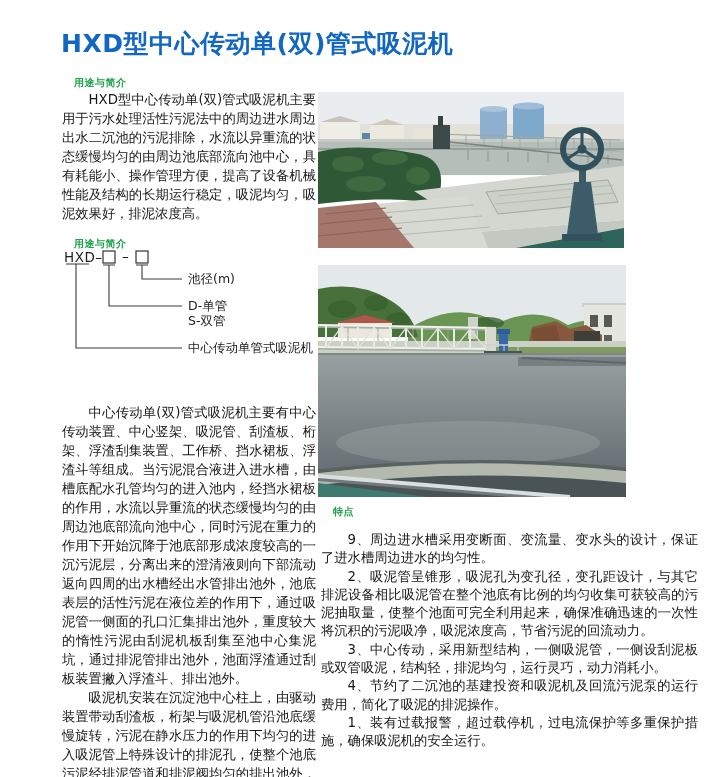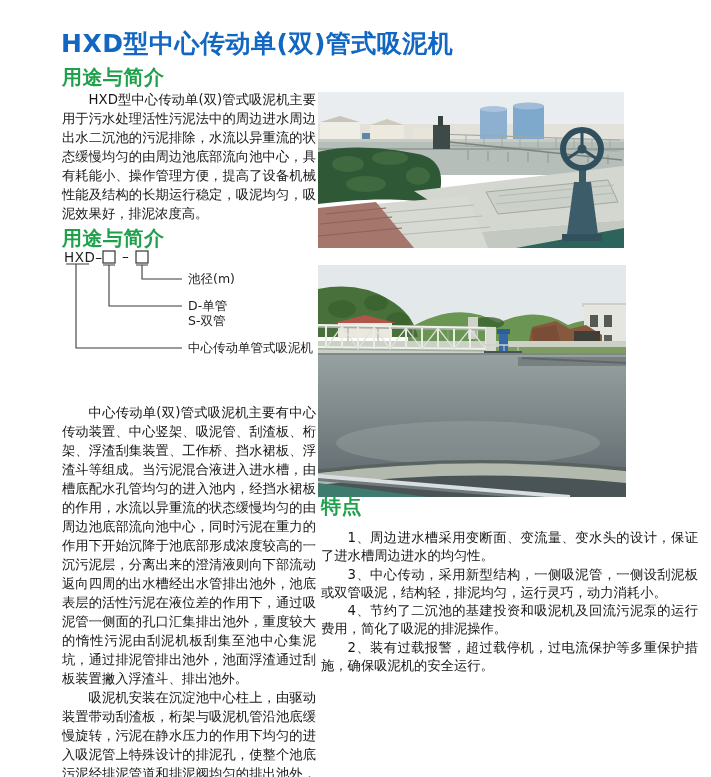--- a/index.html
+++ b/index.html
@@ -5,21 +5,21 @@
   html,body{margin:0;padding:0;background:#ffffff;}
   .page{
     position:relative;width:711px;height:777px;background:#ffffff;overflow:hidden;
     font-family:"DejaVu Sans","Liberation Sans",sans-serif;color:#1a1a1a;
   }
   .abs{position:absolute;}
   .page-title{
     font-size:25px;font-weight:bold;color:#1167c2;letter-spacing:0.5px;white-space:nowrap;
   }
   .sec-heading{
-    font-size:20px;font-weight:bold;color:#1fa14c;margin:0;letter-spacing:0.5px;
+    font-size:10px;font-weight:bold;color:#1fa14c;margin:12px;letter-spacing:0.5px;
   }
   .body-text{font-size:13.3px;line-height:19px;text-align:justify;color:#171717;}
   .body-text p{margin:0;text-indent:2em;}
   .feat-text{font-size:13.3px;line-height:18.3px;text-align:justify;color:#171717;}
   .feat-text p{margin:0;text-indent:2em;}
   .feat-text .first{margin-top:9px;}
   .diagram text{font-size:12.5px;fill:#1d1d1d;}
   .diagram .code{font-size:13.5px;letter-spacing:0.5px;}
   svg{display:block;}
 </style>
@@ -178,20 +178,21 @@
     <path d="M0,208 Q154,190 308,206 L308,218 Q154,202 0,220 Z" fill="#b4b9ad"></path>
     <path d="M0,206 Q154,188 308,204" stroke="#59625e" stroke-width="3" fill="none"></path>
     <polygon points="0,218 110,232 0,232" fill="#3f7a6e"></polygon>
     <line x1="0" y1="214" x2="252" y2="235" stroke="#707a7c" stroke-width="4"></line>
     <line x1="0" y1="211" x2="252" y2="232" stroke="#d9dee0" stroke-width="4"></line>
   </svg>
 
   <div class="abs" style="left:321px;top:493px;width:377px;">
     <h2 class="sec-heading">特点</h2>
     <div class="feat-text">
-      <p class="first">1、周边进水槽采用变断面、变流量、变水头的设计，保证了进水槽周边进水的均匀性。</p>
+      <p class="first">9、周边进水槽采用变断面、变流量、变水头的设计，保证了进水槽周边进水的均匀性。</p>
+      <p>2、吸泥管呈锥形，吸泥孔为变孔径，变孔距设计，与其它排泥设备相比吸泥管在整个池底有比例的均匀收集可获较高的污泥抽取量，使整个池面可完全利用起来，确保准确迅速的一次性将沉积的污泥吸净，吸泥浓度高，节省污泥的回流动力。</p>
       <p>3、中心传动，采用新型结构，一侧吸泥管，一侧设刮泥板或双管吸泥，结构轻，排泥均匀，运行灵巧，动力消耗小。</p>
       <p>4、节约了二沉池的基建投资和吸泥机及回流污泥泵的运行费用，简化了吸泥的排泥操作。</p>
-      <p>2、装有过载报警，超过载停机，过电流保护等多重保护措施，确保吸泥机的安全运行。</p>
+      <p>1、装有过载报警，超过载停机，过电流保护等多重保护措施，确保吸泥机的安全运行。</p>
     </div>
   </div>
 
 </div>
 
 </body></html>

